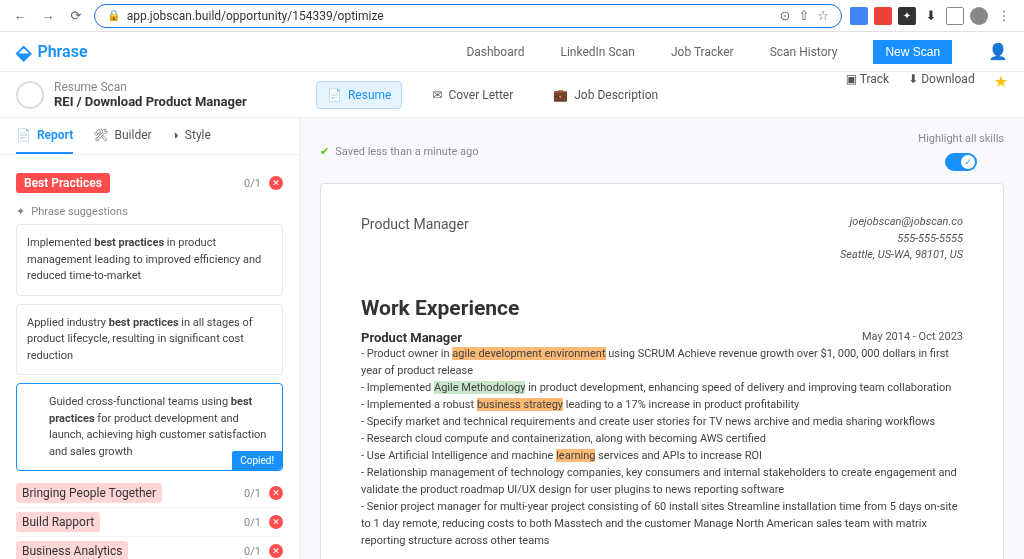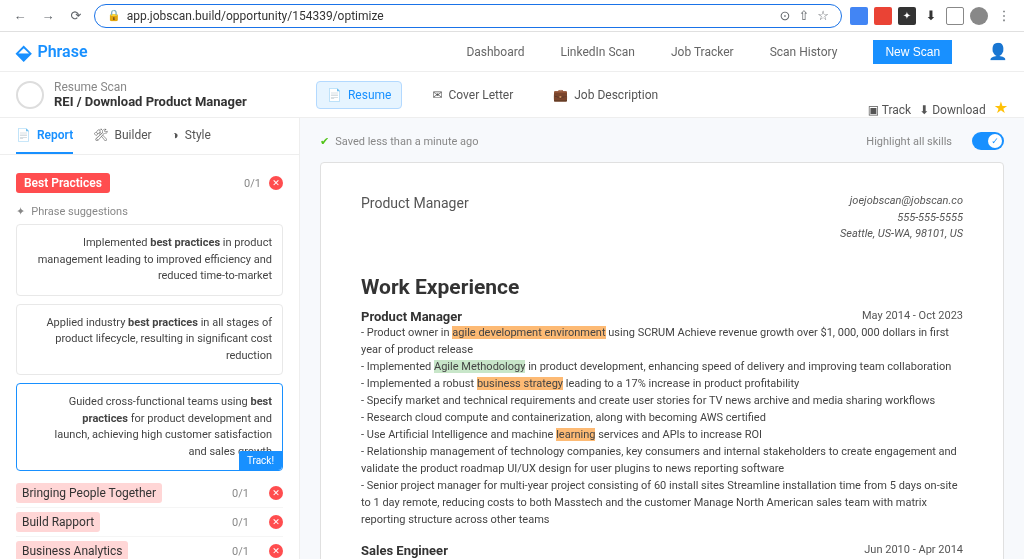--- a/index.html
+++ b/index.html
@@ -23,51 +23,51 @@
 
 
 .sub-header { display: flex; border-bottom: 1px solid #eee; }
 .scan-title { display: flex; align-items: center; gap: 10px; padding: 8px 16px; flex: 0 0 300px; }
 .scan-circle { width: 28px; height: 28px; border: 2px solid #ddd; border-radius: 50%; }
 .scan-label { font-size: 12px; color: #888; }
 .scan-name { font-size: 13px; font-weight: 700; }
 .doc-tabs { flex: 1; display: flex; align-items: center; padding: 0 16px; gap: 20px; }
 .doc-tab { display: flex; align-items: center; gap: 6px; font-size: 12px; color: #555; padding: 6px 10px; border-radius: 4px; cursor: pointer; }
 .doc-tab.active { background: #e6f4ff; color: #1890ff; border: 1px solid #b3d9ff; }
-.doc-actions { display: flex; gap: 8px; align-items: flex-end; padding-right: 16px; font-size: 12px; color: #555; }
+.doc-actions { display: flex; gap: 19px; align-items: flex-start; padding-right: 16px; font-size: 12px; color: #555; }
 .star-icon { color: #ffc107; font-size: 16px; }
 
 
 .main { display: flex; height: calc(100vh - 108px); }
 .left-panel { width: 300px; border-right: 1px solid #eee; overflow-y: auto; background: #fff; }
 .panel-tabs { display: flex; padding: 0 16px; border-bottom: 1px solid #eee; gap: 20px; }
 .panel-tab { display: flex; align-items: center; gap: 6px; padding: 10px 0; font-size: 12px; color: #555; cursor: pointer; border-bottom: 2px solid transparent; }
 .panel-tab.active { color: #1890ff; border-bottom-color: #1890ff; font-weight: 600; }
 
 .panel-content { padding: 12px 16px; }
 .row { display: flex; align-items: center; gap: 8px; padding: 6px 0; }
 .badge-red { background: #ff4d4f; color: white; padding: 3px 8px; border-radius: 3px; font-size: 12px; font-weight: 600; }
 .badge-pink { background: #ffd6d6; color: #333; padding: 3px 6px; border-radius: 3px; font-size: 12px; }
 .score { font-size: 11px; color: #888; margin-left: auto; }
 .dot-red { width: 14px; height: 14px; background: #ff4d4f; border-radius: 50%; display: inline-flex; align-items: center; justify-content: center; color: white; font-size: 9px; }
 
 .phrase-label { display: flex; align-items: center; gap: 6px; font-size: 11px; color: #888; padding: 6px 0; }
-.phrase-card { border: 1px solid #e8e8e8; border-radius: 4px; padding: 10px; font-size: 11px; line-height: 1.5; margin-bottom: 8px; color: #444; text-align: right; }
+.phrase-card { border: 1px solid #e8e8e8; border-radius: 4px; padding: 10px; font-size: 11px; line-height: 1.5; margin-bottom: 8px; color: #444; }
 .phrase-card.selected { border-color: #1890ff; position: relative; padding-left: 32px; }
 .copied-badge { position: absolute; bottom: 0; right: 0; background: #1890ff; color: white; font-size: 10px; padding: 2px 8px; border-radius: 2px 0 4px 0; }
 .bold { font-weight: 700; }
 
-.skill-row { display: flex; align-items: center; gap: 20px; padding: 7px 0; border-bottom: 1px solid #f5f5f5; }
+.skill-row { display: flex; align-items: center; gap: 8px; padding: 7px 0; border-bottom: 1px solid #f5f5f5; }
 .skill-name { font-size: 12px; flex: 1; }
 
 
 .right-panel { flex: 1; background: #f7f9fc; padding: 8px 20px 20px; overflow-y: auto; }
 .save-bar { display: flex; align-items: center; padding: 6px 0 12px; font-size: 11px; color: #888; }
 .save-icon { color: #52c41a; margin-right: 6px; }
-.highlight-toggle { margin-left: auto; display: flex; align-items: center; gap: 20px; }
+.highlight-toggle { margin-left: auto; display: flex; align-items: center; gap: 8px; flex-direction: column; }
 .toggle { width: 32px; height: 18px; background: #1890ff; border-radius: 9px; position: relative; cursor: pointer; }
 .toggle::after { content: '✓'; position: absolute; width: 14px; height: 14px; background: white; border-radius: 50%; right: 2px; top: 2px; font-size: 9px; color: #1890ff; display: flex; align-items: center; justify-content: center; }
 
 .resume-doc { background: white; border: 1px solid #e0e0e0; border-radius: 4px; padding: 30px 40px; max-width: 900px; margin: 0 auto; }
 .resume-header { display: flex; justify-content: space-between; padding-bottom: 16px; }
 .resume-name { font-size: 22px; font-weight: 700; }
 .resume-title { font-size: 14px; color: #555; margin-top: 2px; }
 .resume-contact { text-align: right; font-size: 11px; font-style: italic; color: #555; line-height: 1.5; }
 .section-heading { font-size: 21px; font-weight: 700; margin: 16px 0 10px; }
 .job-header { display: flex; justify-content: space-between; }
@@ -174,21 +174,21 @@
       </div>
 
       <div class="phrase-label">
         <span>✦</span>
         <span>Phrase suggestions</span>
       </div>
 
       <div id="phrase-list">
           <div class="phrase-card">Implemented <span class="bold">best practices</span> in product management leading to improved efficiency and reduced time-to-market</div>
           <div class="phrase-card">Applied industry <span class="bold">best practices</span> in all stages of product lifecycle, resulting in significant cost reduction</div>
-          <div class="phrase-card selected">Guided cross-functional teams using <span class="bold">best practices</span> for product development and launch, achieving high customer satisfaction and sales growth<div class="copied-badge">Track!</div></div>
+          <div class="phrase-card selected">Guided cross-functional teams using <span class="bold">best practices</span> for product development and launch, achieving high customer satisfaction and sales growth<div class="copied-badge">Copied!</div></div>
         </div>
       <div id="skill-list">
           <div class="skill-row">
             <span class="skill-name"><span class="badge-pink">Bringing People Together</span></span>
             <span class="score">0/1</span>
             <span class="dot-red">✕</span>
           </div>
           <div class="skill-row">
             <span class="skill-name"><span class="badge-pink">Build Rapport</span></span>
             <span class="score">0/1</span>

